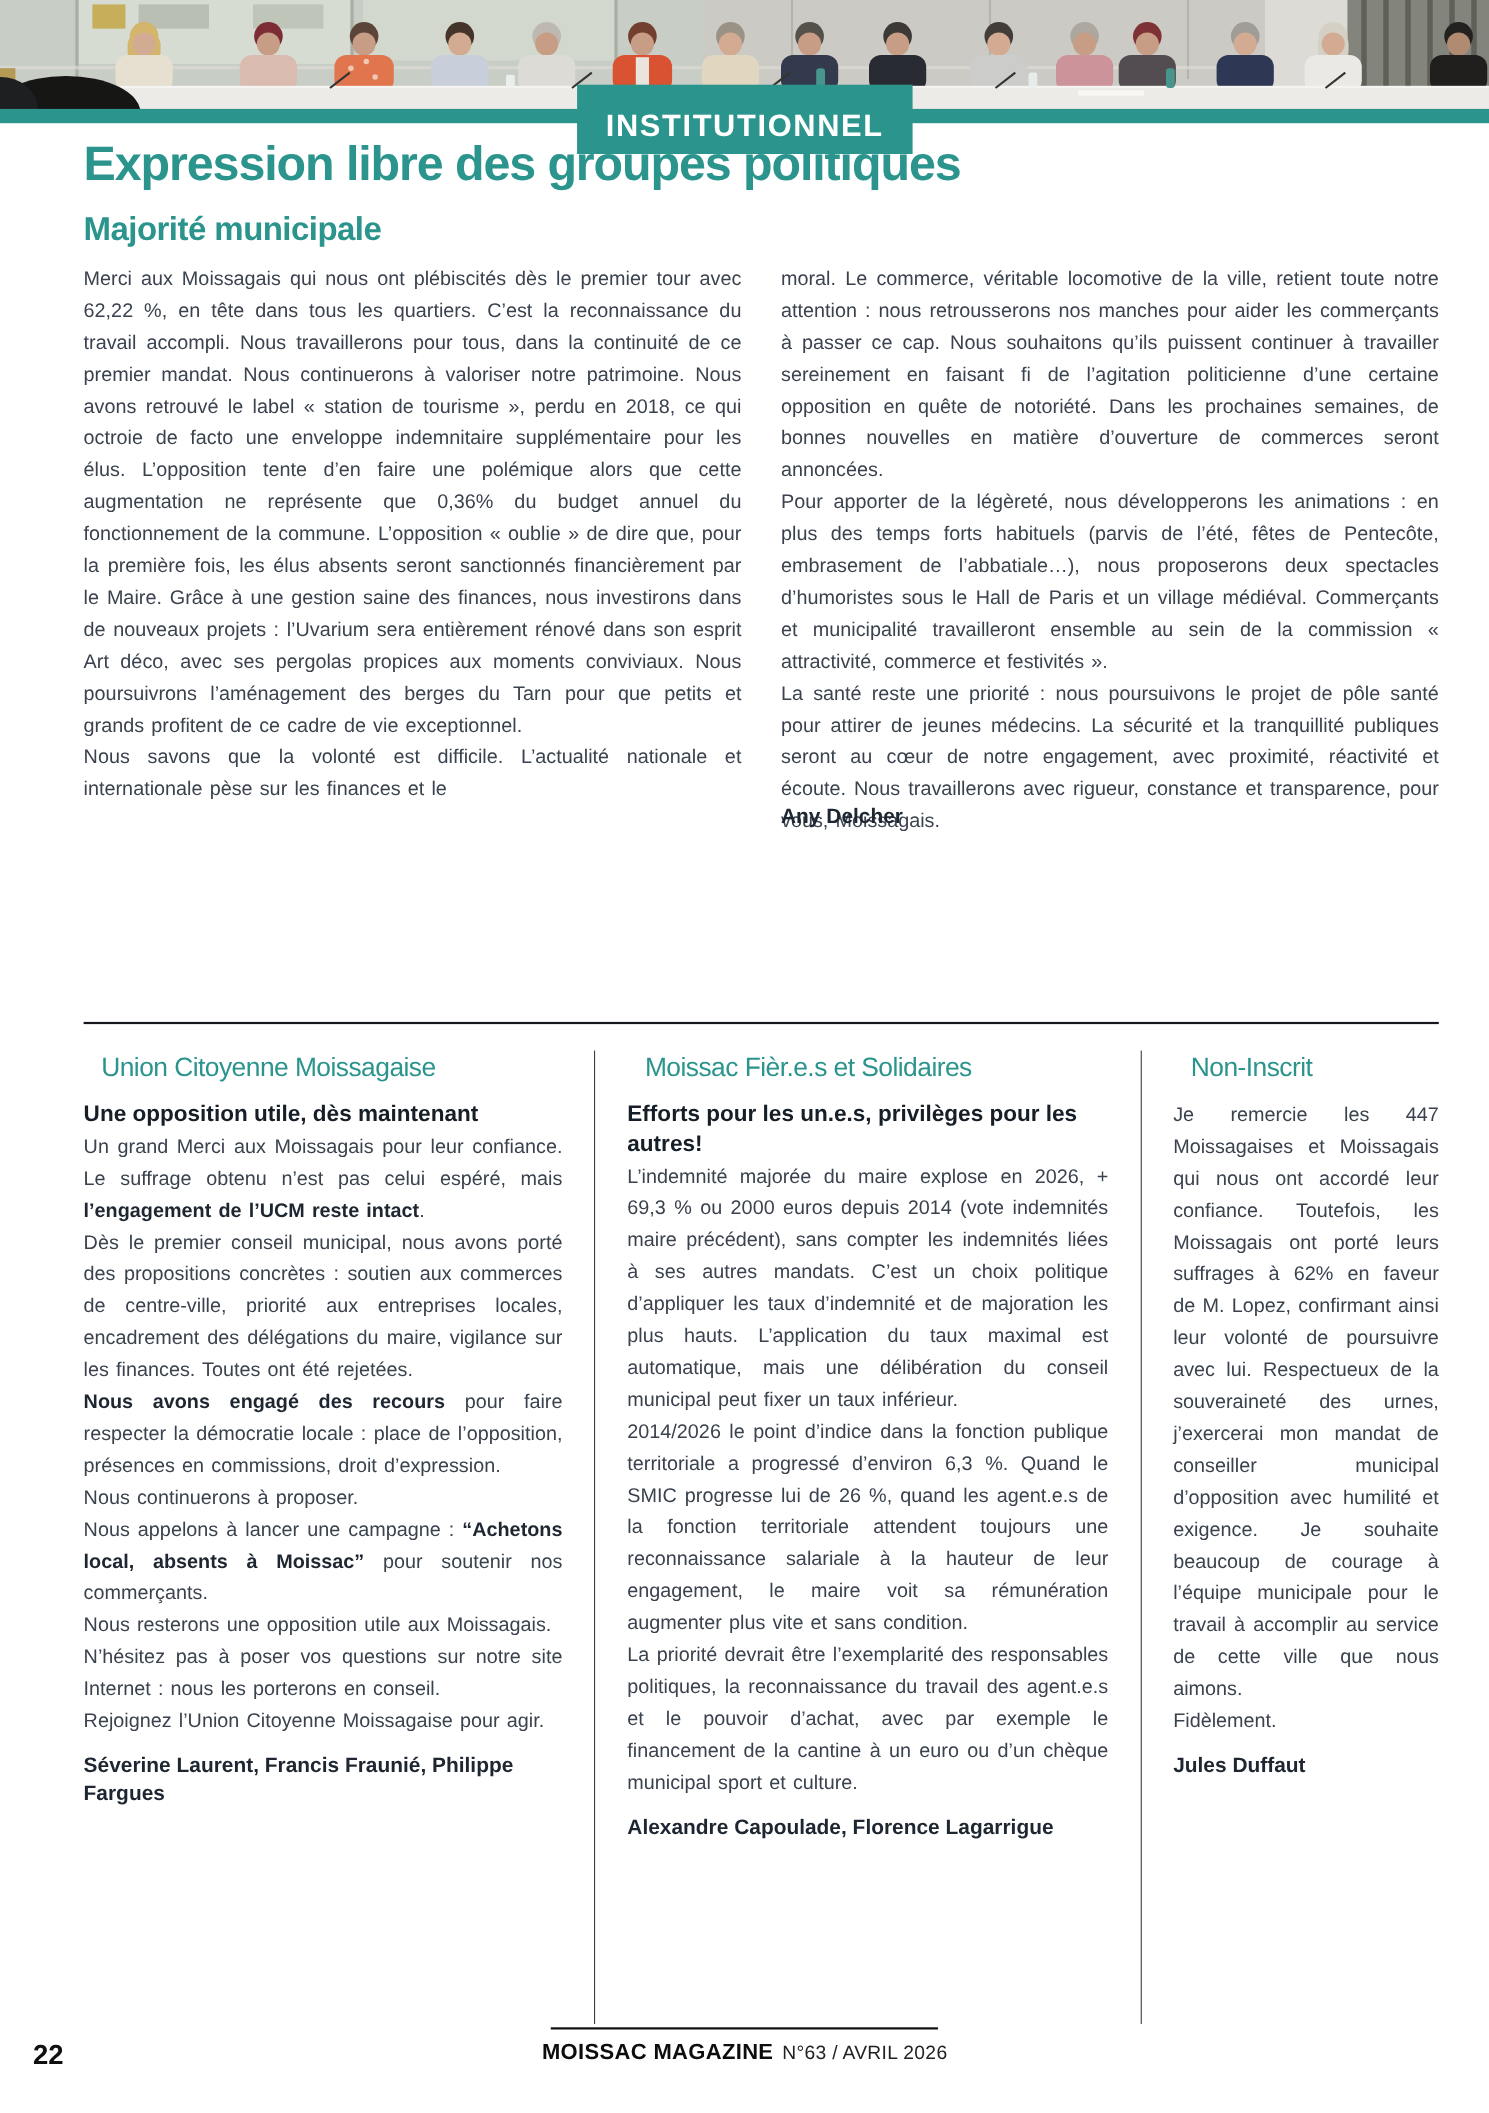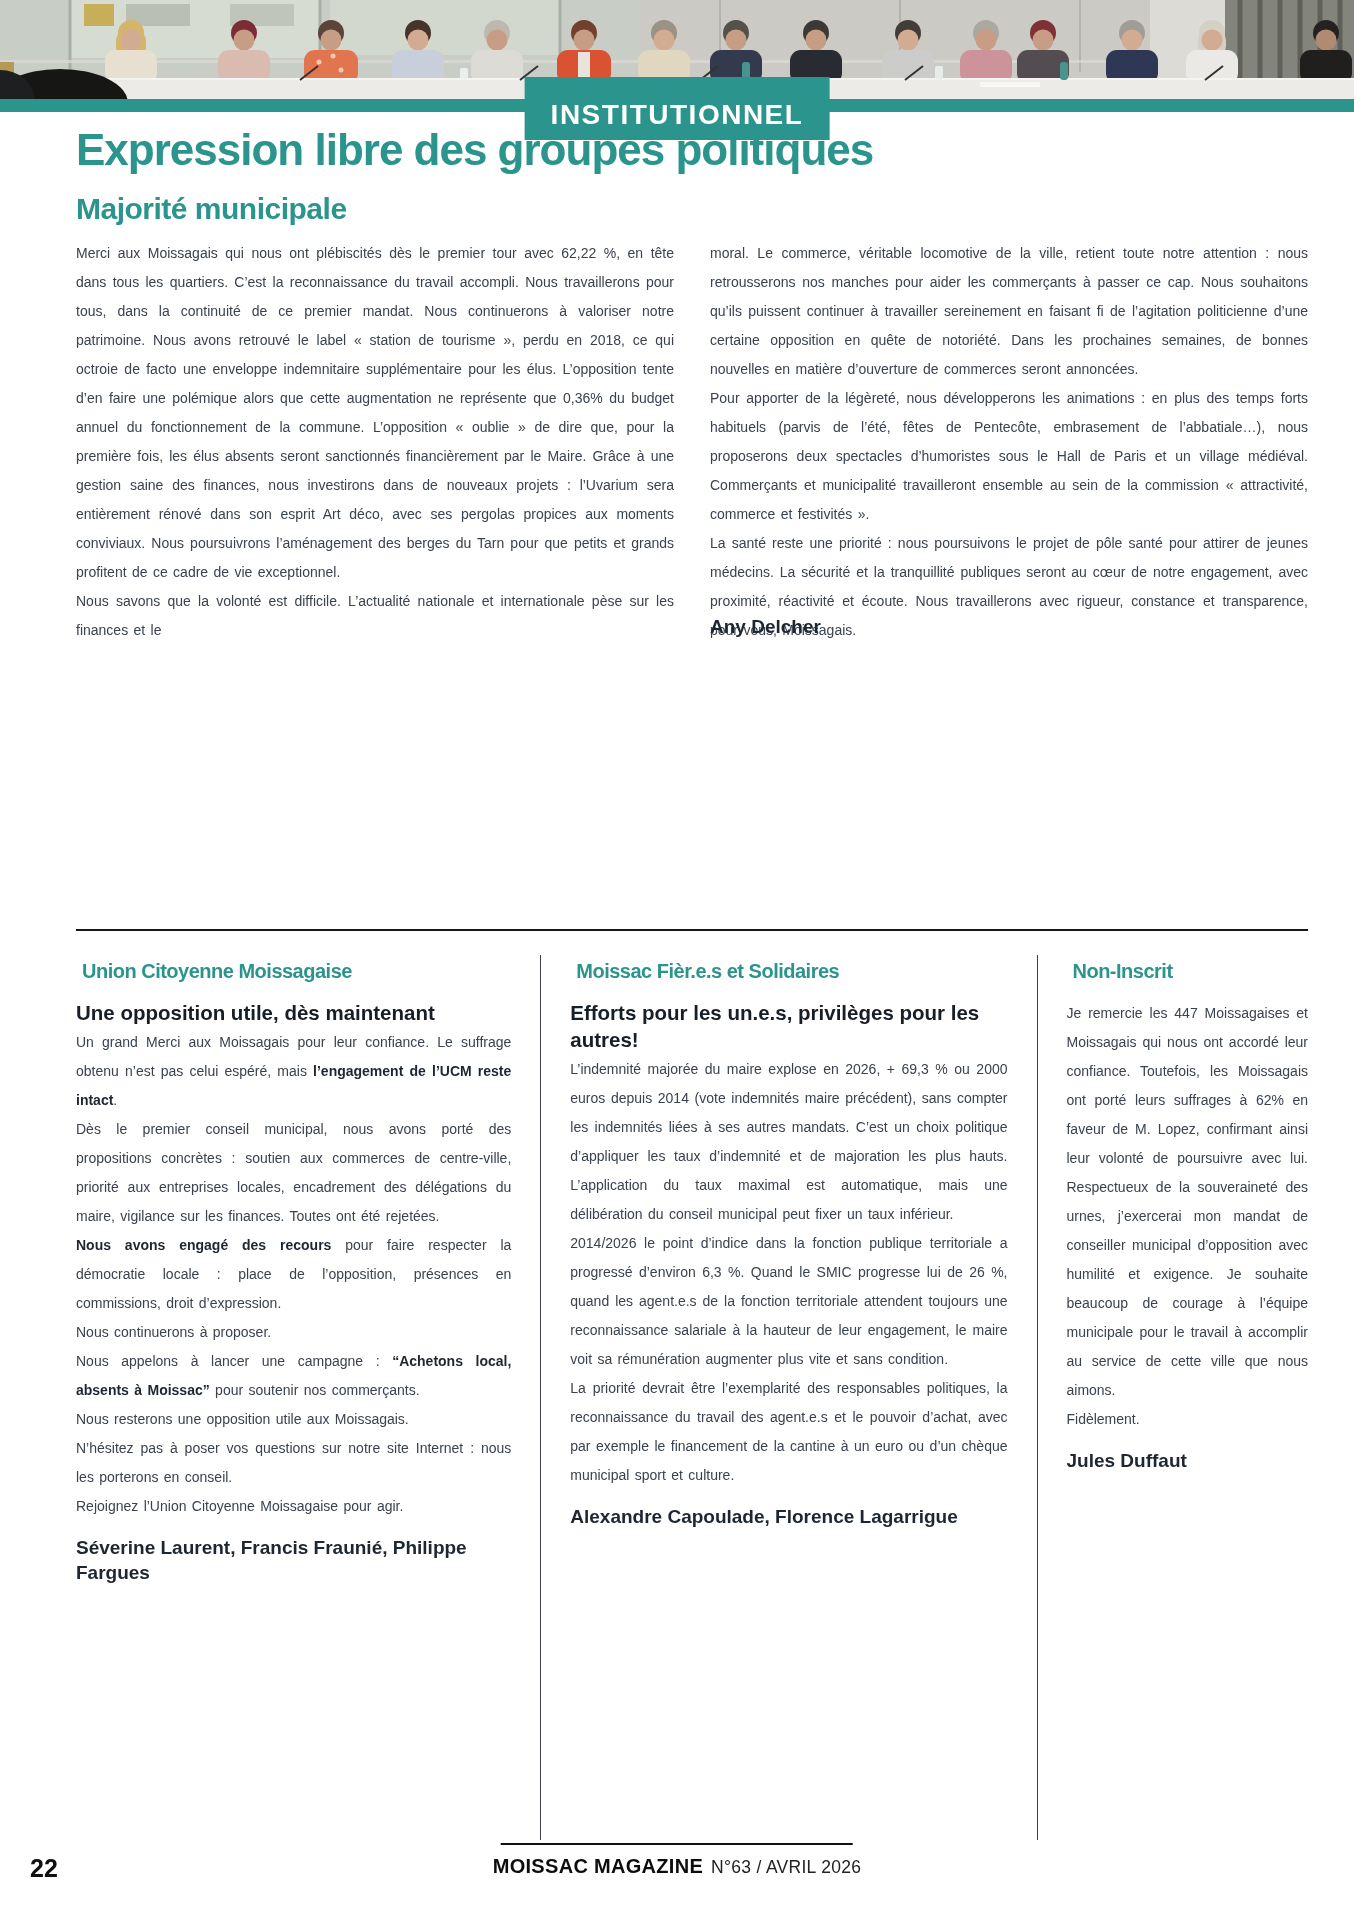--- a/index.html
+++ b/index.html
@@ -33,38 +33,38 @@
     font-size:44px;line-height:50px;font-weight:bold;letter-spacing:-1px;
   }
   h2.mheading{
     margin:16px 0 0;color:var(--teal);
     font-size:30px;line-height:36px;font-weight:bold;letter-spacing:-0.5px;
   }
   .two-col{display:flex;justify-content:space-between;margin-top:12px;min-height:676px;}
   .mcol{width:598px;}
   .mcol p, .gbody p{
     margin:0;text-align:justify;
-    font-size:14px;line-height:29px;
+    font-size:18px;line-height:29px;
     word-spacing:1.5px;color:var(--ink);
   }
   .mcol p b, .gbody p b{color:var(--dark);}
   .sig-right{
     text-align:left;margin-top:-29px;
     font-weight:bold;font-size:19px;color:var(--dark);
   }
   hr.section-rule{border:none;border-top:2px solid #14181c;margin:14px 0 0;}
   
   .groups{display:flex;margin-top:24px;min-height:885px;align-items:stretch;}
   .gcol1{width:447px;}
   .gcol2{width:449px;}
   .gcol3{width:248px;}
   .vsep{width:1px;background:#3a3f45;margin:0 29px;}
   .ghead{
-    margin:0 6px 12px;color:var(--teal);
-    font-size:20px;line-height:32px;font-weight:bold;letter-spacing:-0.5px;
+    margin:0 16px 12px;color:var(--teal);
+    font-size:24px;line-height:32px;font-weight:normal;letter-spacing:-0.5px;
     white-space:nowrap;
   }
   .gsub{
     margin:0 0 2px;font-weight:bold;
     font-size:20.5px;line-height:27px;color:#161e28;
   }
   .gsub:empty{display:none;}
   .gsig{
     margin-top:14px;font-weight:bold;
     font-size:19px;line-height:25px;color:var(--dark);

